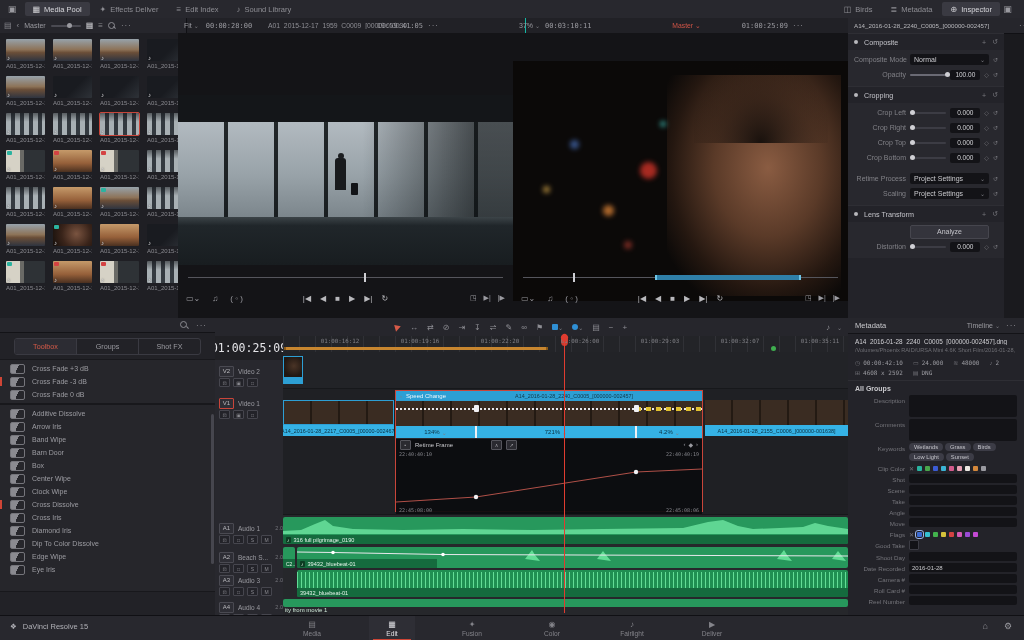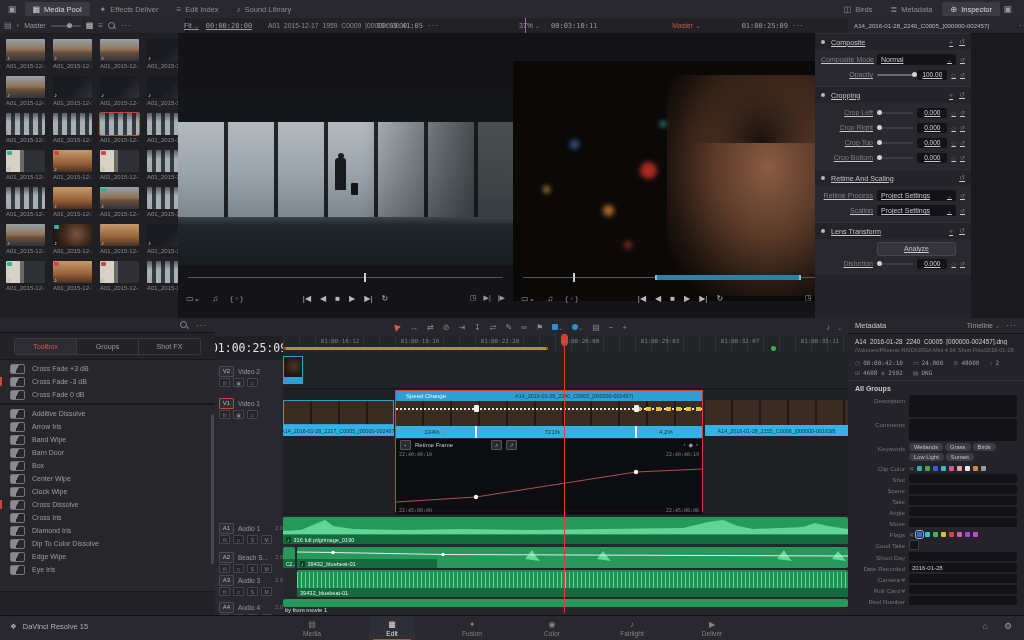--- a/index.html
+++ b/index.html
@@ -19,21 +19,21 @@
   .tbtn{display:flex;align-items:center;gap:4px;height:14px;padding:0 8px;border-radius:2px;color:#8e8e94;}
   .tbtn.on{background:#3a3a42;color:#d8d8dc;}
   .tbtn .tic{font-size:8px;}
   .tbtn .tlb{font-size:7.5px;white-space:nowrap;}
   #tb-title{position:absolute;left:0;right:0;text-align:center;font-size:8px;color:#b4b4ba;pointer-events:none;}
 
   
   #row2{left:0;top:18px;width:1024px;height:15px;background:#212126;border-bottom:1px solid #101014;}
   .r2seg{position:absolute;top:0;height:15px;display:flex;align-items:center;font-size:7px;color:#9a9aa0;}
   #mp-toolbar{left:0;width:178px;background:#26262c;padding:0 4px;gap:5px;border-right:1px solid #101014;}
-  #vh-left{left:178px;width:335px;padding:0 6px;border-right:1px solid #14b8a6;text-decoration:underline;}
+  #vh-left{left:178px;width:335px;padding:0 6px;border-right:1px solid #14b8a6;}
   #vh-right{left:513px;width:335px;padding:0 6px;border-right:1px solid #101014;}
   #insp-head{left:848px;width:176px;padding:0 6px;background:#26262c;}
   .vh-name{position:absolute;left:90px;right:110px;text-align:center;color:#8e8e94;white-space:nowrap;
            overflow:hidden;text-overflow:ellipsis;font-size:6.8px;}
   .vh-rgrp{position:absolute;right:86px;display:flex;gap:5px;align-items:center;}
   .chev{color:#7e7e84;font-size:6px;}
   .redtxt{color:#cf5446;}
   .mpslider{width:30px;height:2px;background:#4a4a52;border-radius:1px;position:relative;}
   .mpslider i{position:absolute;left:55%;top:-2px;width:5px;height:5px;border-radius:50%;background:#9a9aa0;}
   .mico{color:#8a8a90;font-size:8px;}
@@ -84,21 +84,21 @@
   .scrubline{position:absolute;left:0;right:0;top:4px;height:1px;background:#55555c;}
   .scrubrange{position:absolute;top:2px;height:5px;background:#2f7fa8;border-left:2px solid #6ec6e8;border-right:2px solid #6ec6e8;}
   .scrubtick{position:absolute;top:0;width:2px;height:9px;background:#cfcfd4;}
   .transport{position:absolute;left:8px;right:8px;top:254px;height:22px;display:flex;align-items:center;color:#9a9aa0;}
   .tr-left{display:flex;gap:12px;align-items:center;font-size:8px;}
   .tr-mid{position:absolute;left:0;right:0;display:flex;gap:9px;justify-content:center;font-size:8px;color:#b8b8bc;}
   .tr-right{position:absolute;right:0;display:flex;gap:7px;font-size:7px;}
   .tr-mid span,.tr-left span,.tr-right span{cursor:default;}
 
   
-  #inspector{left:815px;top:33px;width:156px;height:285px;background:#232329;overflow:hidden;font-size:7px;text-decoration:underline;}
+  #inspector{left:848px;top:33px;width:156px;height:285px;background:#232329;overflow:hidden;font-size:7px;}
   .isec{display:flex;align-items:center;height:16px;padding:0 6px;border-top:1px solid #2e2e34;color:#c4c4ca;}
   .isec .sdot{width:4px;height:4px;border-radius:50%;background:#b8b8bc;margin-right:6px;}
   .isec .stitle{flex:1;font-size:7.2px;}
   .isec .sic{color:#77777d;margin-left:6px;font-size:7px;}
   .ibody{background:#28282e;padding:2px 6px 4px;}
   .irow{display:flex;align-items:center;height:15px;gap:4px;}
   .ilab{width:52px;text-align:right;color:#818187;white-space:nowrap;}
   .idd{flex:1;display:flex;align-items:center;justify-content:space-between;background:#131317;border-radius:2px;
        height:11px;padding:0 4px;color:#c8c8cc;}
   .slider{flex:1;height:2px;background:#3c3c44;border-radius:1px;position:relative;}
@@ -291,21 +291,21 @@
       <span><span>Fit</span> <span class="chev">⌄</span></span>
       <span class="mono" style="margin-left:7px;">00:00:28:00</span>
       <span class="vh-name">A01_2015-12-17_1959_C0009_[000000-003072].dng</span>
       <span class="vh-rgrp">
           <span class="mono">19:59:41:05</span>
         <span class="dots">···</span>
         </span>
     </div>
     <div id="vh-right" class="r2seg">
       <span><span>37%</span> <span class="chev">⌄</span></span>
-      <span class="mono" style="margin-left:11px;">00:03:10:11</span>
+      <span class="mono" style="margin-left:5px;">00:03:10:11</span>
       <span class="vh-name redtxt" style="left:150px;right:150px;"><span>Master</span> ⌄</span>
       <span class="vh-rgrp" style="right:56px;">
           <span class="mono">01:00:25:09</span>
         <span class="dots">···</span>
         </span>
     </div>
     <div id="insp-head" class="r2seg">
       <span style="flex:1;white-space:nowrap;overflow:hidden;color:#b8b8bc;font-size:6.2px;">A14_2016-01-28_2240_C0005_[000000-002457]</span>
       <span class="dots">···</span>
     </div>
@@ -628,25 +628,20 @@
         <div class="irow">
           <span class="ilab">Crop Bottom</span>
           <span class="slider">
             <span class="sknob" style="left: 0px;"></span>
           </span>
           <span class="ival">0.000</span>
           <span class="ikf">◇</span>
           <span class="ikf">↺</span>
         </div>
       </div>
-    <div class="isec">
-      <span class="sdot"></span>
-        <span class="stitle">Retime And Scaling</span>
-      <span class="sic">↺</span>
-    </div>
     <div class="ibody" id="retime-rows">
         <div class="irow">
           <span class="ilab">Retime Process</span>
           <span class="idd">
             <span>Project Settings</span>
             <span class="chev">⌄</span>
           </span>
           <span class="ikf">↺</span>
         </div>
         <div class="irow">

